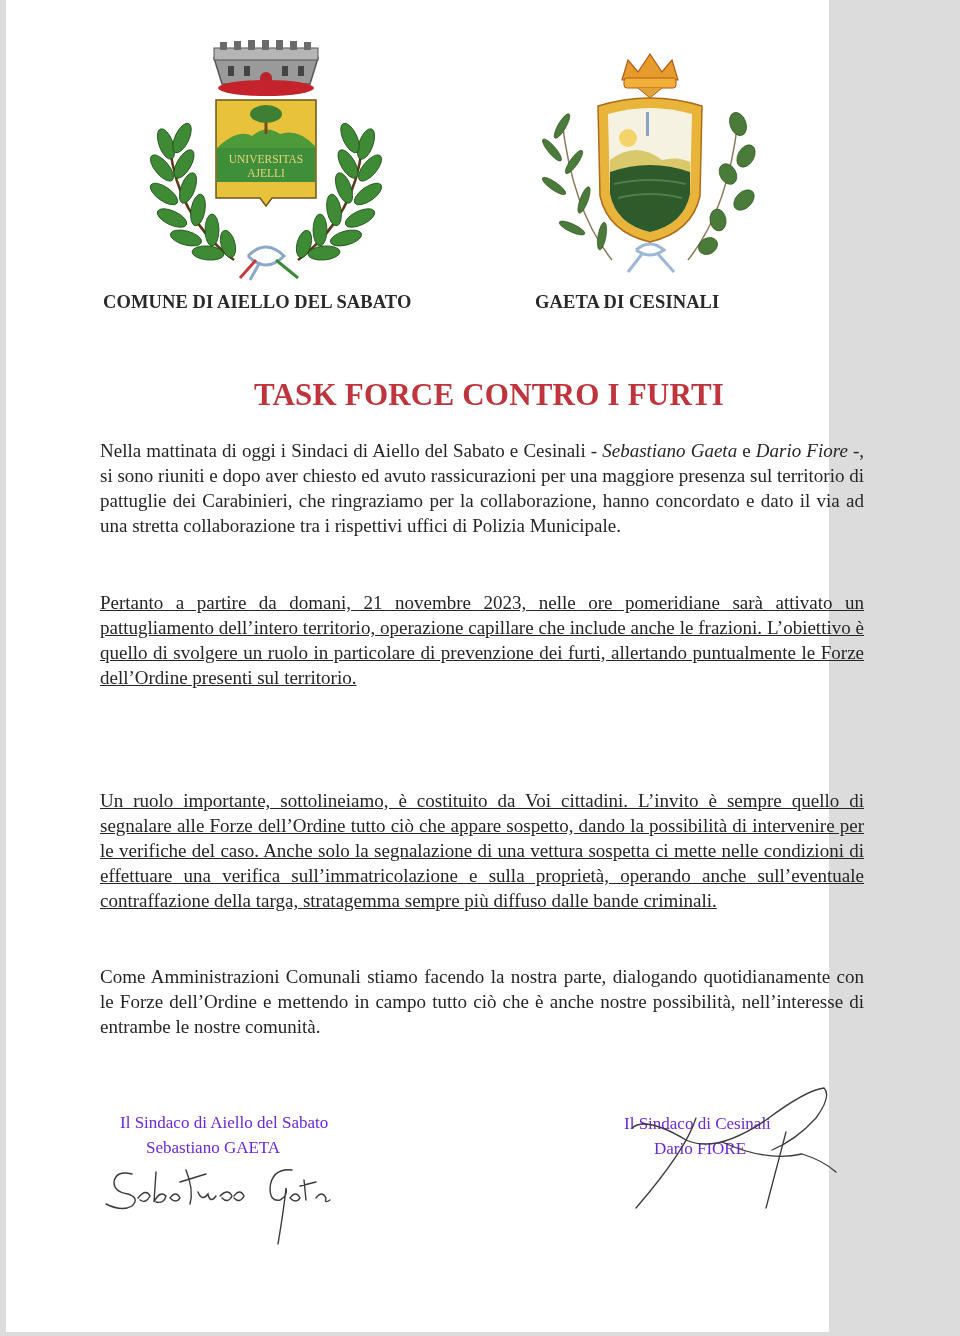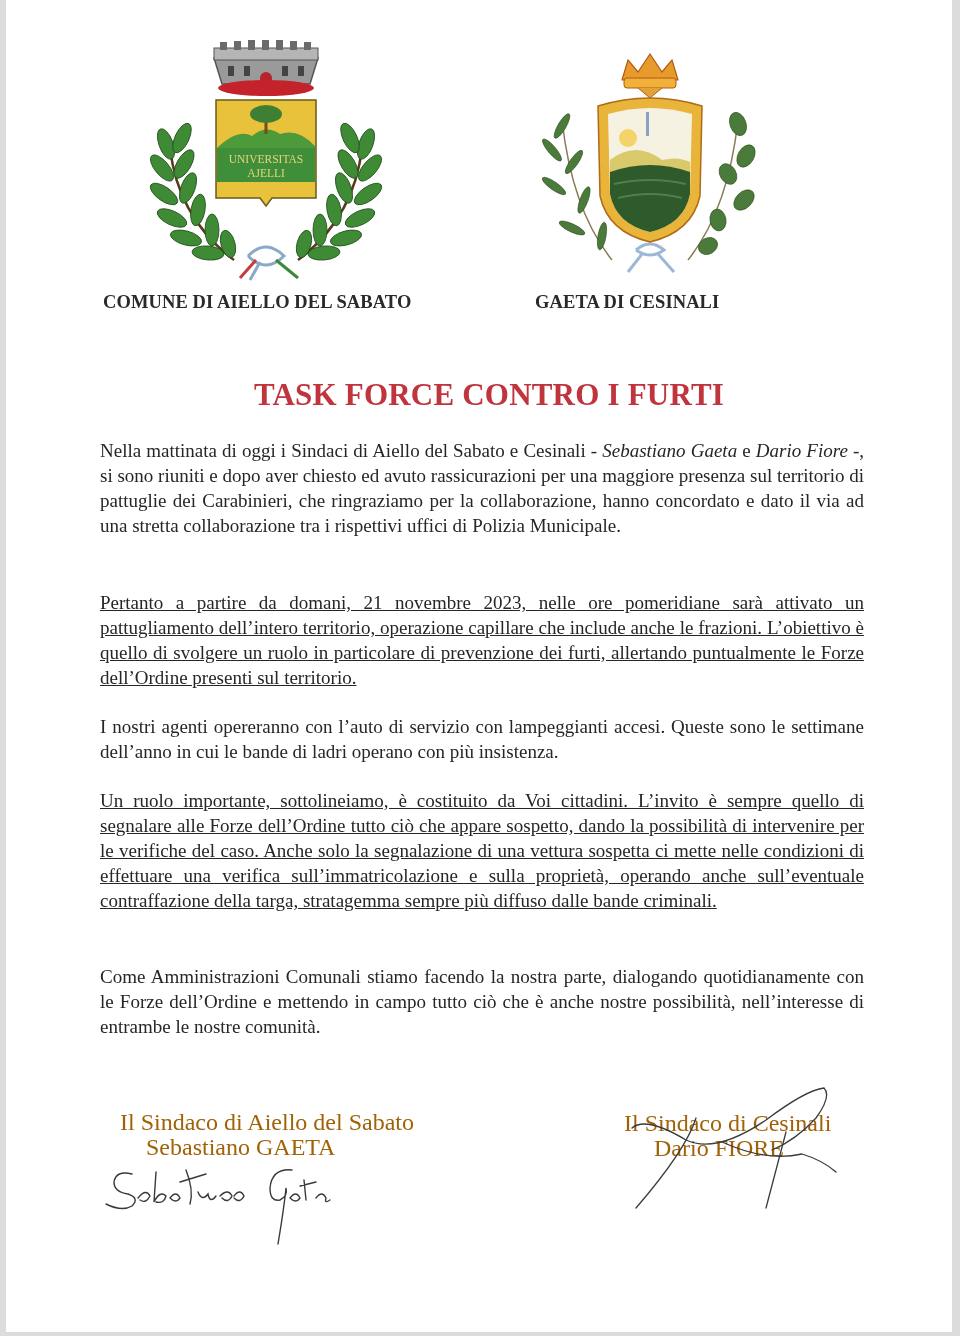--- a/index.html
+++ b/index.html
@@ -3,21 +3,21 @@
 <meta charset="utf-8">
 <style>
   html, body { margin: 0; padding: 0; }
   body {
     width: 960px; height: 1336px; position: relative; overflow: hidden;
     background: #dcdcdc;
     font-family: "Liberation Serif", "DejaVu Serif", serif;
     color: #222;
   }
   .page {
-    position: absolute; left: 6px; top: 0; width: 946px; height: 1332px;
+    position: absolute; left: 6px; top: 0; width: 823px; height: 1332px;
     background: #ffffff;
   }
   .crest { position: absolute; }
   .crest svg { display: block; }
   #crest-aiello { left: 142px; top: 38px; width: 236px; height: 244px; }
   #crest-cesinali { left: 526px; top: 50px; width: 236px; height: 232px; }
   .comune {
     position: absolute; top: 292px; font-weight: bold; font-size: 18.5px;
     letter-spacing: 0.1px; color: #2a2a2a; white-space: nowrap; font-family: Liberation Serif, serif;
   }
@@ -33,21 +33,21 @@
     font-size: 19px; line-height: 25px; text-align: justify;
     color: #262626;
   }
   .body-text p { margin: 0; }
   #para-1 { top: 438px; }
   #para-2 { top: 590px; text-decoration: underline; }
   #para-3 { top: 714px; }
   #para-4 { top: 788px; text-decoration: underline; }
   #para-5 { top: 964px; }
   .sig {
-    position: absolute; font-size: 24px; line-height: 25px; color: #a16207;
+    position: absolute; font-size: 17px; line-height: 25px; color: #6d28d9;
     white-space: nowrap;
   }
   #sig-left-role { left: 114px; top: 1110px; }
   #sig-left-name { left: 140px; top: 1135px; }
   #sig-right-role { left: 618px; top: 1111px; }
   #sig-right-name { left: 648px; top: 1136px; }
   .signature-svg { position: absolute; }
   #signature-gaeta { left: 96px; top: 1160px; width: 250px; height: 90px; }
   #signature-fiore { left: 620px; top: 1080px; width: 220px; height: 130px; }
 </style>
@@ -178,23 +178,20 @@
   <h1 class="title" style="margin:0;">TASK FORCE CONTRO I FURTI</h1>
 
   <div class="body-text" id="para-1">
     <p>
       <span>Nella mattinata di oggi i Sindaci di Aiello del Sabato e Cesinali - </span><i>Sebastiano Gaeta</i><span> e </span><i>Dario Fiore</i><span> -, si sono riuniti e dopo aver chiesto ed avuto rassicurazioni per una maggiore presenza sul territorio di pattuglie dei Carabinieri, che ringraziamo per la collaborazione, hanno concordato e dato il via ad una stretta collaborazione tra i rispettivi uffici di Polizia Municipale.</span>
     </p>
   </div>
   <div class="body-text" id="para-2">
     <p>Pertanto a partire da domani, 21 novembre 2023, nelle ore pomeridiane sarà attivato un pattugliamento dell’intero territorio, operazione capillare che include anche le frazioni. L’obiettivo è quello di svolgere un ruolo in particolare di prevenzione dei furti, allertando puntualmente le Forze dell’Ordine presenti sul territorio.</p>
   </div>
-  <div class="body-text" id="para-3">
-    <p>I nostri agenti opereranno con l’auto di servizio con lampeggianti accesi. Queste sono le settimane dell’anno in cui le bande di ladri operano con più insistenza.</p>
-  </div>
   <div class="body-text" id="para-4">
     <p>Un ruolo importante, sottolineiamo, è costituito da Voi cittadini. L’invito è sempre quello di segnalare alle Forze dell’Ordine tutto ciò che appare sospetto, dando la possibilità di intervenire per le verifiche del caso. Anche solo la segnalazione di una vettura sospetta ci mette nelle condizioni di effettuare una verifica sull’immatricolazione e sulla proprietà, operando anche sull’eventuale contraffazione della targa, stratagemma sempre più diffuso dalle bande criminali.</p>
   </div>
   <div class="body-text" id="para-5">
     <p>Come Amministrazioni Comunali stiamo facendo la nostra parte, dialogando quotidianamente con le Forze dell’Ordine e mettendo in campo tutto ciò che è anche nostre possibilità, nell’interesse di entrambe le nostre comunità.</p>
   </div>
 
   <div class="sig" id="sig-left-role">Il Sindaco di Aiello del Sabato</div>
   <div class="sig" id="sig-left-name">Sebastiano GAETA</div>
 

